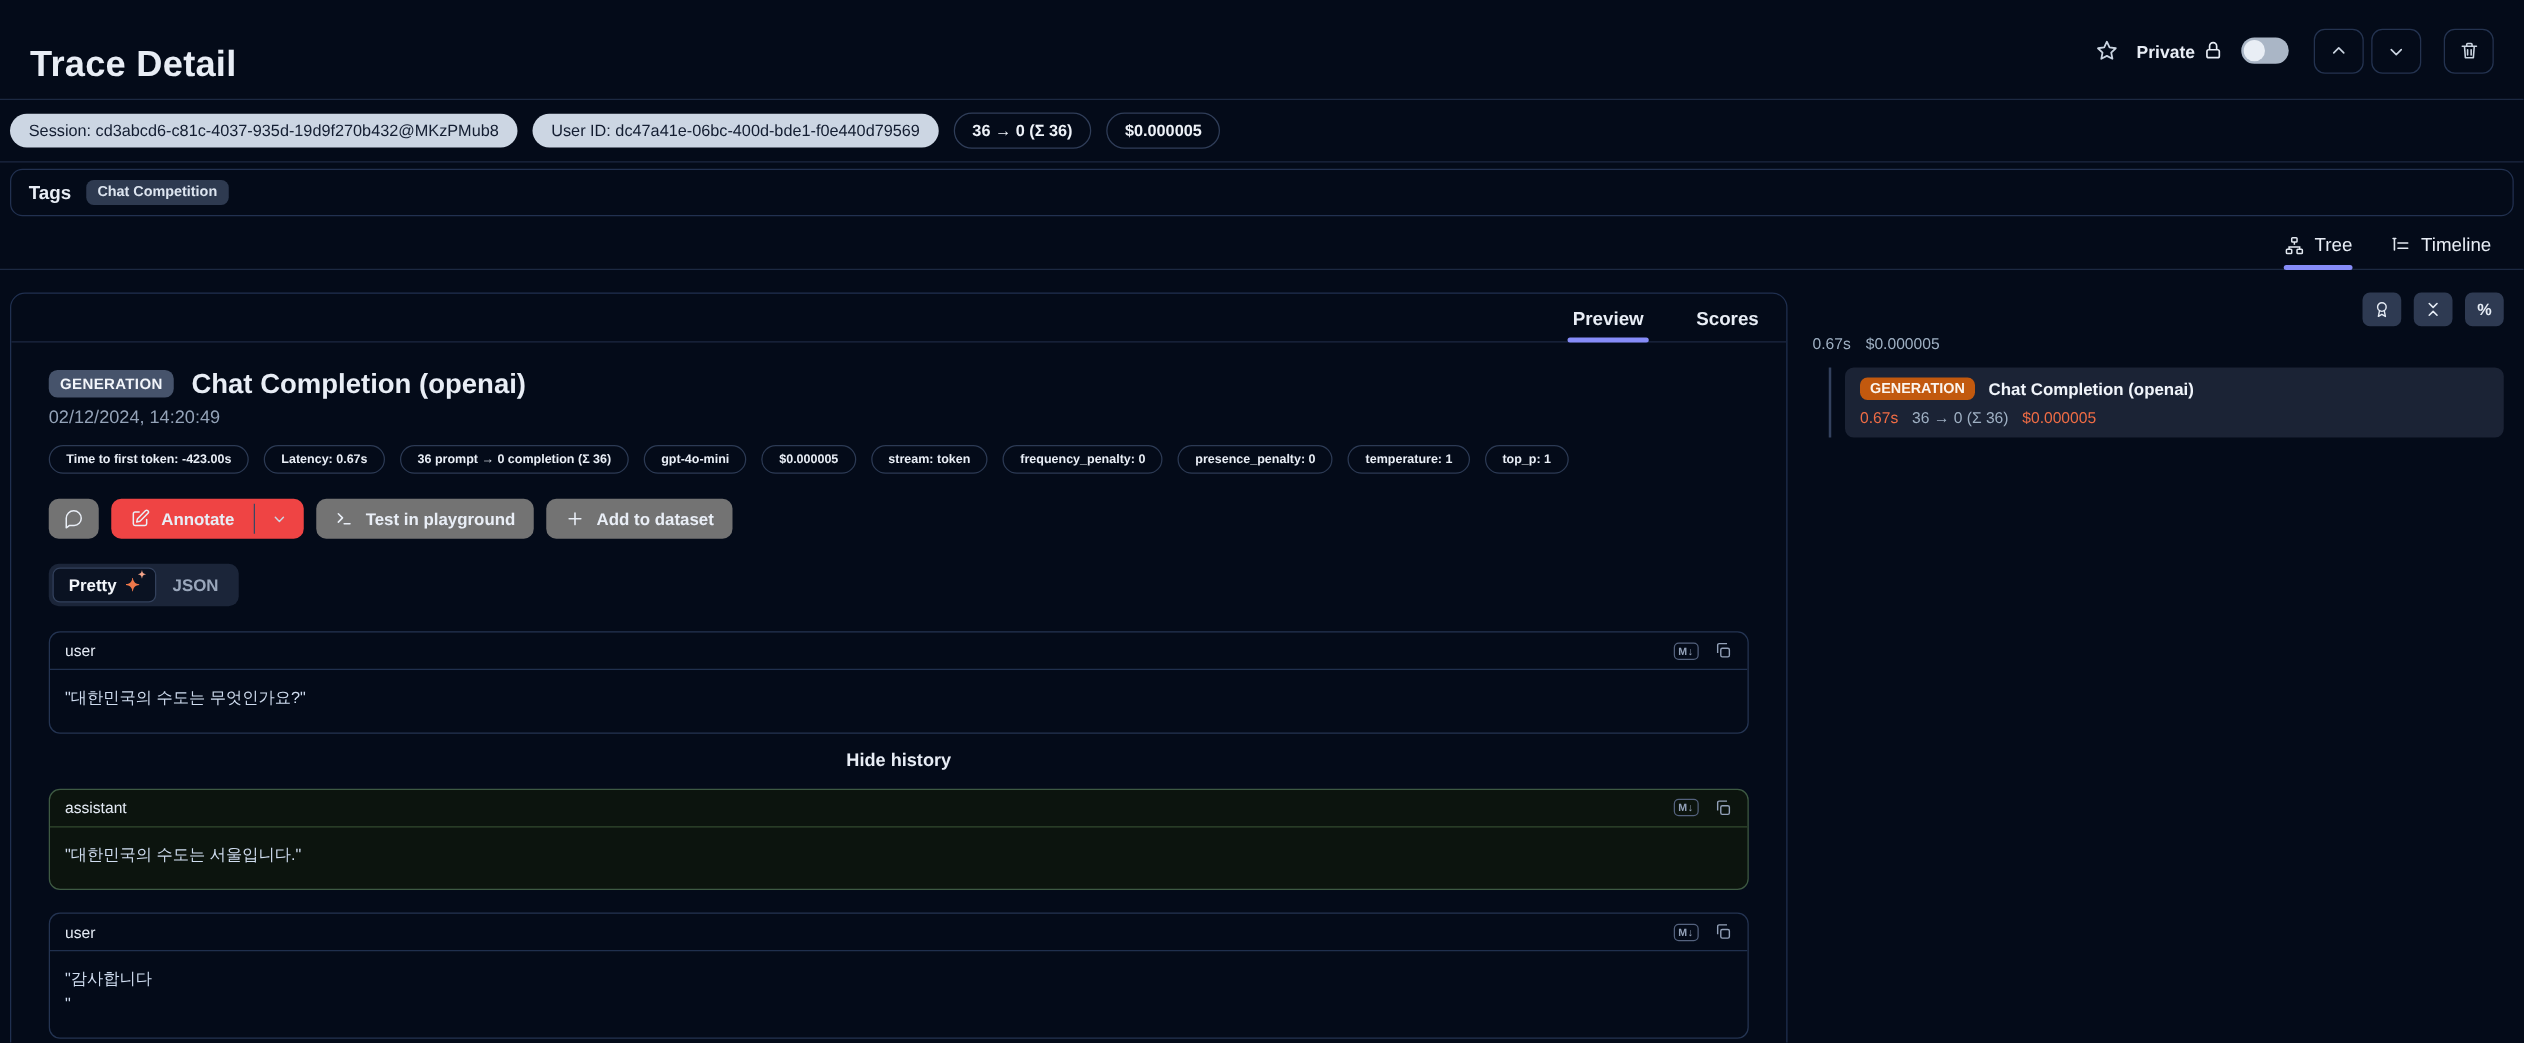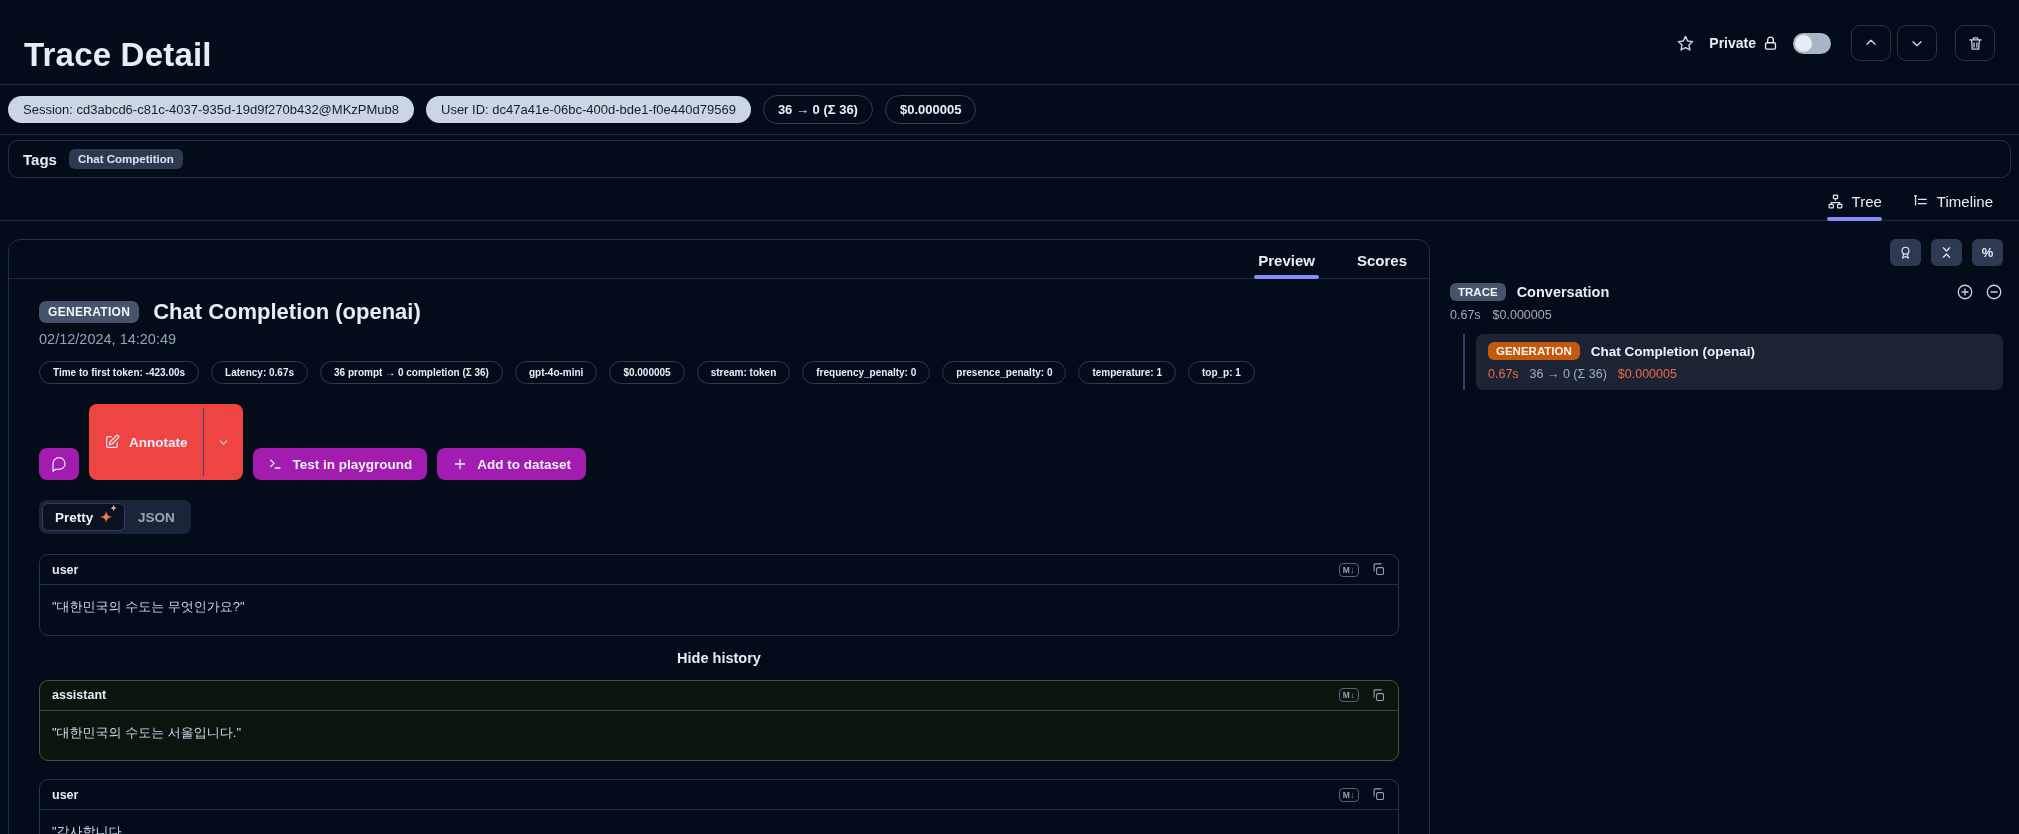--- a/index.html
+++ b/index.html
@@ -5,21 +5,21 @@
   * { margin:0; padding:0; box-sizing:border-box; }
   html,body { width:2019px; height:834px; overflow:hidden; }
   body {
     background:#040b19; color:#e8edf5;
     font-family:"Liberation Sans", sans-serif;
   }
   svg { display:block; }
 
   
   .top-header { display:flex; align-items:center; justify-content:space-between; padding:12px 24px 10px 24px; }
-  .page-title { font-size:33px; font-weight:800; letter-spacing:.2px;margin-top:24px; }
+  .page-title { font-size:29px; font-weight:800; letter-spacing:.2px;margin-top:24px; }
   .header-right { display:flex; align-items:center; gap:14px; }
   .private-wrap { display:flex; align-items:center; gap:6px; font-size:14px; font-weight:700; }
   .toggle { width:38px; height:21px; border-radius:999px; background:#aab6c6; position:relative; cursor:pointer; }
   .toggle .knob { position:absolute; left:2px; top:2px; width:17px; height:17px; border-radius:50%; background:#e9eef5; }
   .hdr-icon-btn { width:40px; height:36px; border:1px solid #243350; border-radius:9px; display:flex; align-items:center; justify-content:center; background:transparent; }
   .hdr-icon-btn + .hdr-icon-btn { margin-left:-4px; }
 
   .divider { border-top:1px solid #1c2942; }
 
   
@@ -47,37 +47,37 @@
 
   .obs-header { display:flex; align-items:center; gap:14px; }
   .type-badge { background:#46536b; color:#f2f5fa; border-radius:7px; padding:4px 9px; font-size:12px; font-weight:800; letter-spacing:.3px; }
   .obs-title { font-size:22px; font-weight:800; }
   .obs-timestamp { margin-top:6px; color:#94a3b8; font-size:14.5px; }
 
   .param-badges { margin-top:14px; display:flex; flex-wrap:wrap; gap:10px 12px; max-width:1345px; }
   .param-badge { border:1px solid #2c3a54; border-radius:999px; padding:5px 13px; font-size:10px; font-weight:700; color:#e9eef6; white-space:nowrap; }
 
   .actions-row { margin-top:20px; display:flex; align-items:stretch; gap:10px; }
-  .btn { background:#a21caf; border:none; border-radius:8px; padding:8px 15px; font-size:13.5px; font-weight:700; color:#e9eef6; display:inline-flex; align-items:center; gap:9px; font-family:inherit; cursor:pointer;margin-top:44px; }
+  .btn { background:#737373; border:none; border-radius:8px; padding:8px 15px; font-size:13.5px; font-weight:700; color:#e9eef6; display:inline-flex; align-items:center; gap:9px; font-family:inherit; cursor:pointer; }
   .btn.square { padding:8px 12px; }
   .split-btn { display:inline-flex; background:#ef4444; border-radius:8px; overflow:hidden; }
   .split-btn .main-part { display:inline-flex; align-items:center; gap:9px; padding:8px 15px; font-size:13.5px; font-weight:700; cursor:pointer; }
   .split-btn .sep { width:1px; background:#3a4763; margin:4px 0; }
   .split-btn .caret-part { display:flex; align-items:center; padding:0 13px; cursor:pointer; }
 
   .format-toggle { margin-top:20px; display:inline-flex; background:#1b2539; border-radius:8px; padding:3px;text-align:center; }
   .format-seg { padding:6px 13px; font-size:13.5px; font-weight:700; color:#9aa7bb; border-radius:6px; display:inline-flex; align-items:center; gap:7px; cursor:pointer; }
   .format-seg.active { background:#0a1222; border:1px solid #33415c; color:#f2f5fa; padding:5px 12px; }
   .sparkle { color:#f0784a; font-size:14px; position:relative; }
   .sparkle .mini { position:absolute; top:-5px; right:-5px; font-size:8px; color:#f5a58a; }
 
   .messages { margin-top:20px; }
   .msg-box { border:1px solid #243452; border-radius:9px; overflow:hidden; margin-bottom:2px; }
   .msg-header { display:flex; align-items:center; justify-content:space-between; padding:7px 12px; border-bottom:1px solid #20304e; }
-  .msg-role { font-size:12.5px; font-weight:700; color:#e4eaf4; }
+  .msg-role { font-size:12.5px; font-weight:400; color:#e4eaf4; }
   .msg-tools { display:flex; align-items:center; gap:12px; }
   .md-chip { border:1px solid #54627e; border-radius:4px; color:#93a1b8; font-size:8.5px; font-weight:700; padding:1px 3px; letter-spacing:.5px; cursor:pointer; }
   .msg-content { padding:12px 12px 18px 12px; font-size:13px; color:#cfdcef; white-space:pre-wrap; line-height:1.5; }
   .msg-box.assistant { border-color:#3e5a43; background:#0c140e; }
   .msg-box.assistant .msg-header { border-bottom-color:#32492f; }
   .hide-history { text-align:center; font-size:14.5px; font-weight:700; margin:14px 0; cursor:pointer; }
 
   
   .right-panel { flex:1; padding-right:8px; }
   .tree-toolbar { display:flex; justify-content:flex-end; gap:10px; }
@@ -315,37 +315,20 @@
       <span class="tool-btn">
         <svg width="15" height="15" viewBox="0 0 24 24" fill="none" stroke="#e6ecf5" stroke-width="2" stroke-linecap="round" stroke-linejoin="round">
             <path d="M7 4.5l5 5 5-5M7 19.5l5-5 5 5"></path>
           </svg>
       </span>
       <span class="tool-btn">
         <span>%</span>
       </span>
     </div>
 
-    <div class="trace-row">
-      <span class="trace-badge">TRACE</span>
-      <span class="trace-title">Conversation</span>
-      <span class="spacer"></span>
-      <span class="circle-btn">
-        <svg width="18" height="18" viewBox="0 0 24 24" fill="none" stroke="#cbd5e1" stroke-width="1.7" stroke-linecap="round">
-            <circle cx="12" cy="12" r="9"></circle>
-            <path d="M12 8v8M8 12h8"></path>
-          </svg>
-      </span>
-      <span class="circle-btn">
-        <svg width="18" height="18" viewBox="0 0 24 24" fill="none" stroke="#cbd5e1" stroke-width="1.7" stroke-linecap="round">
-            <circle cx="12" cy="12" r="9"></circle>
-            <path d="M8 12h8"></path>
-          </svg>
-      </span>
-    </div>
 
     <div class="trace-metrics">
       <span>0.67s</span>
       <span>$0.000005</span>
     </div>
 
     <div class="gen-wrap">
       <div class="gen-card">
         <div class="gen-card-header">
           <span class="gen-badge">GENERATION</span>

